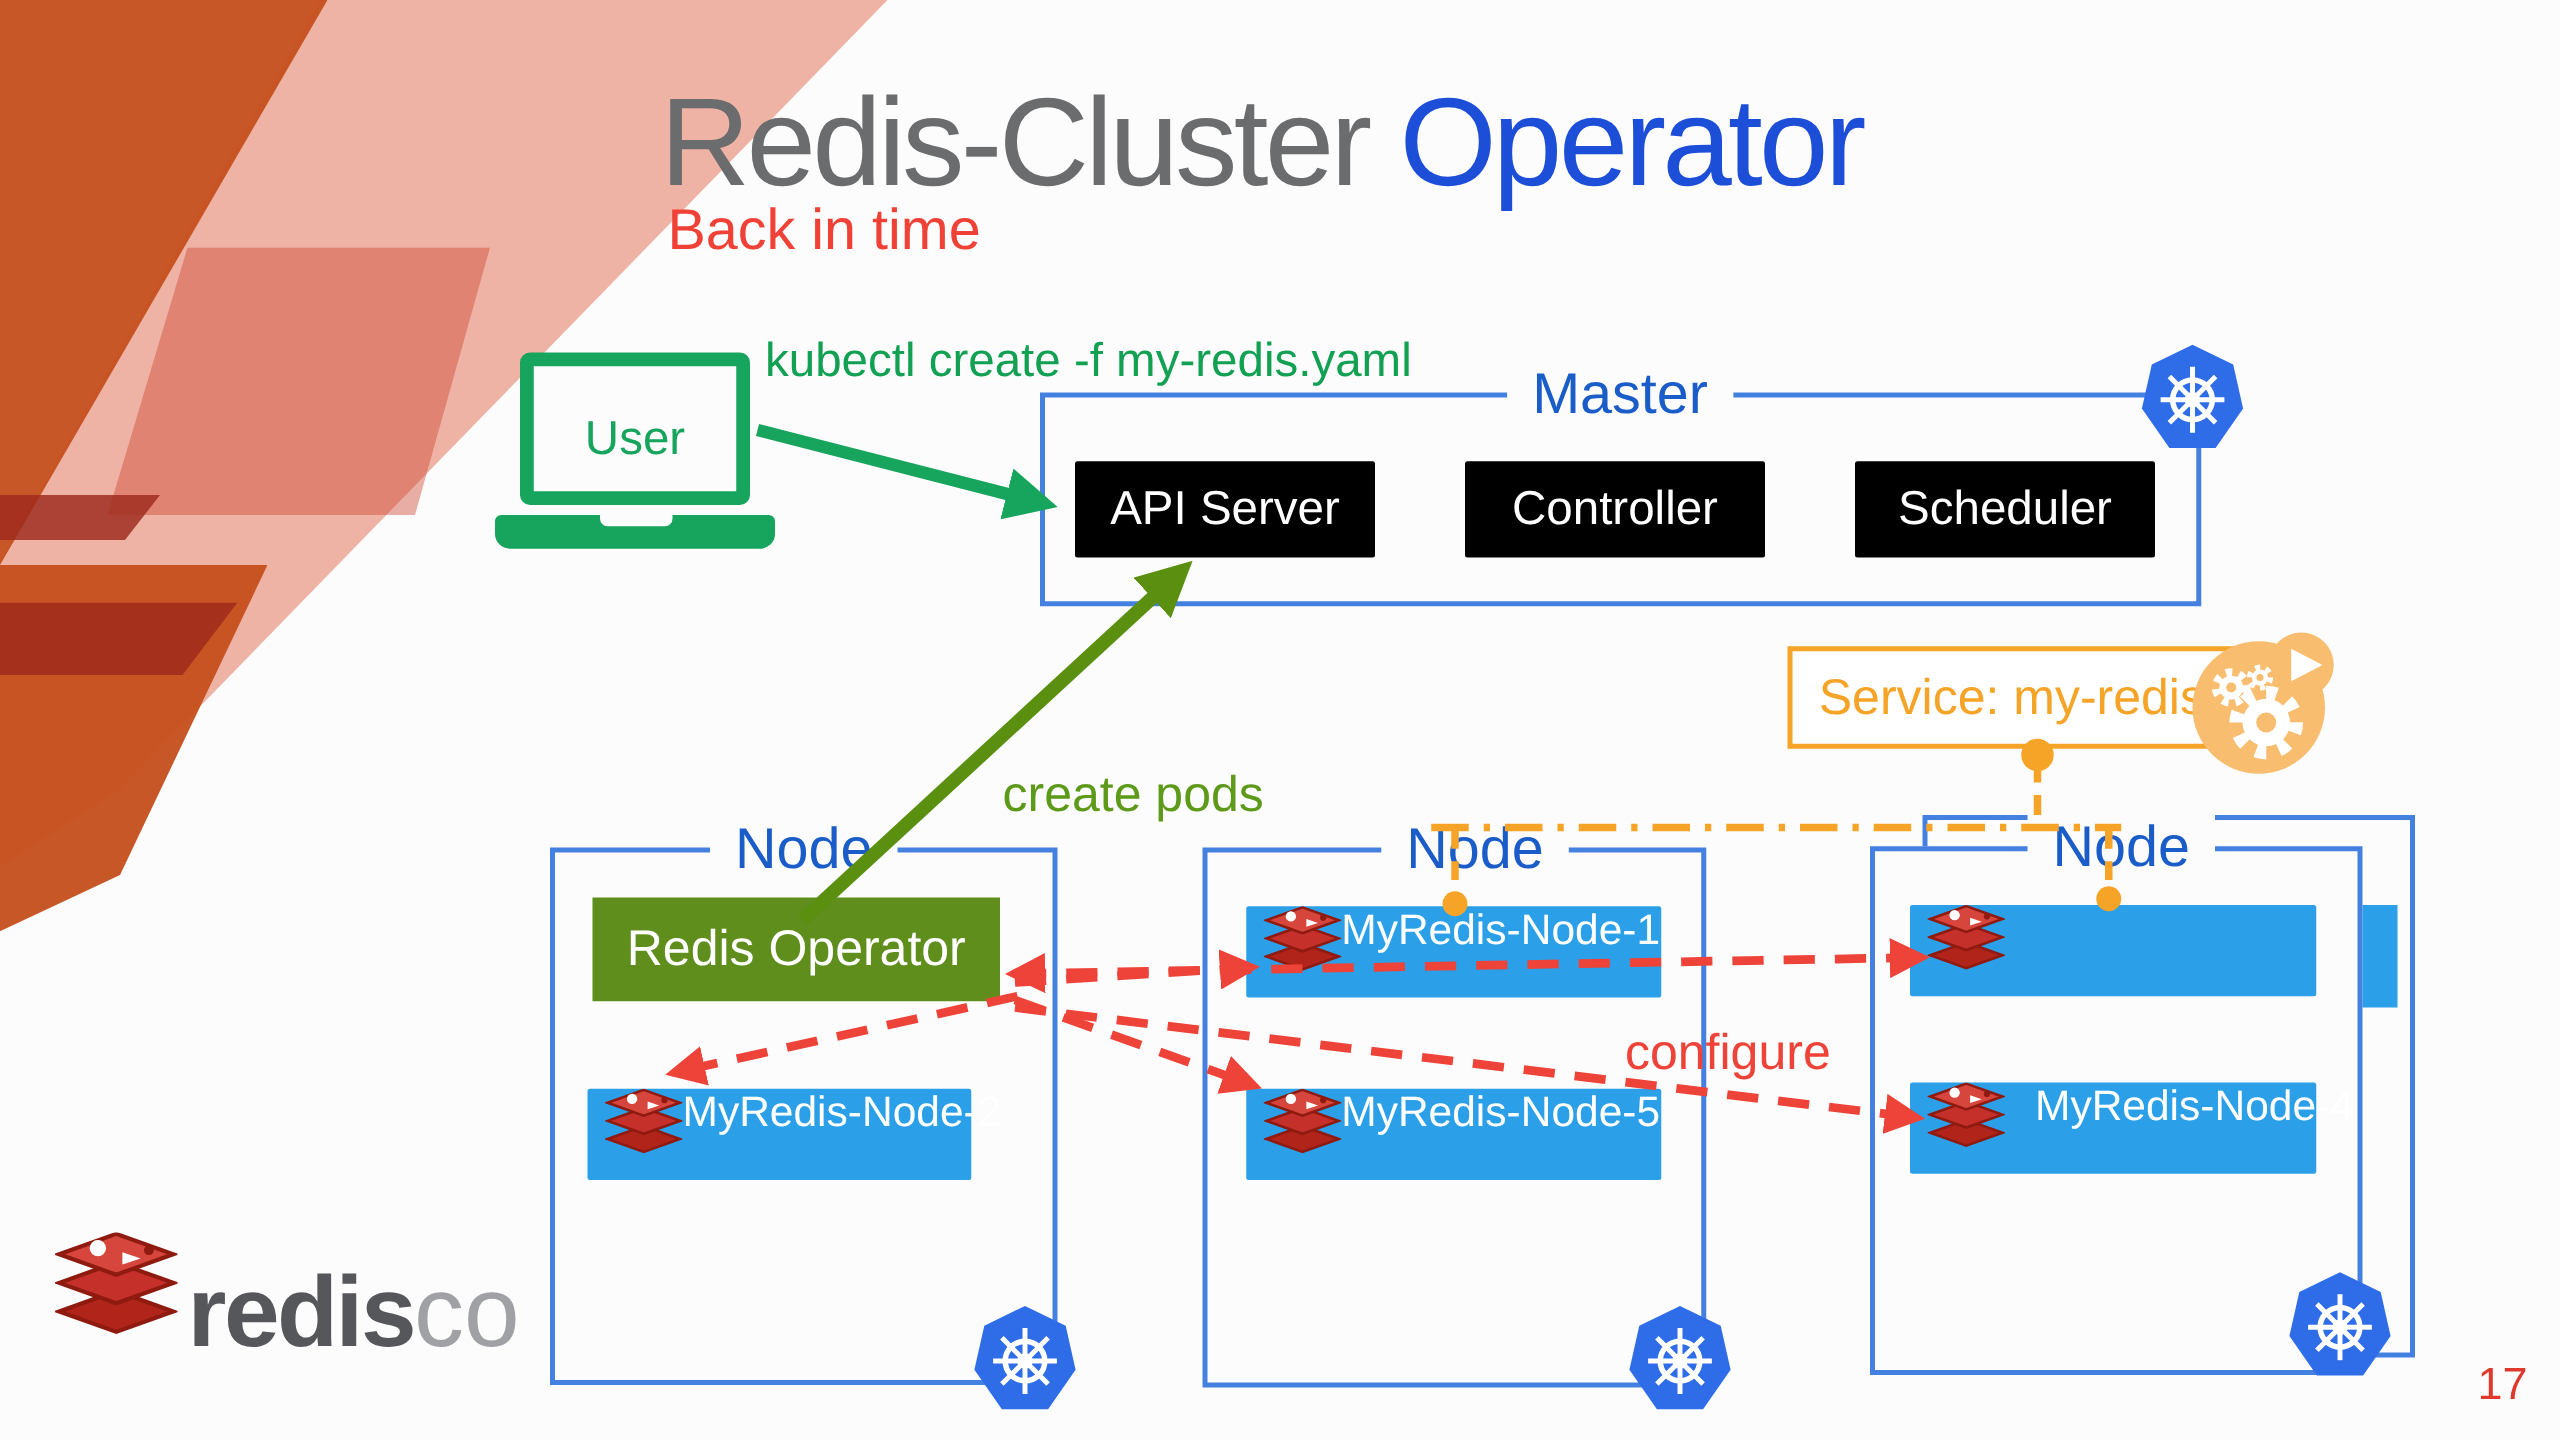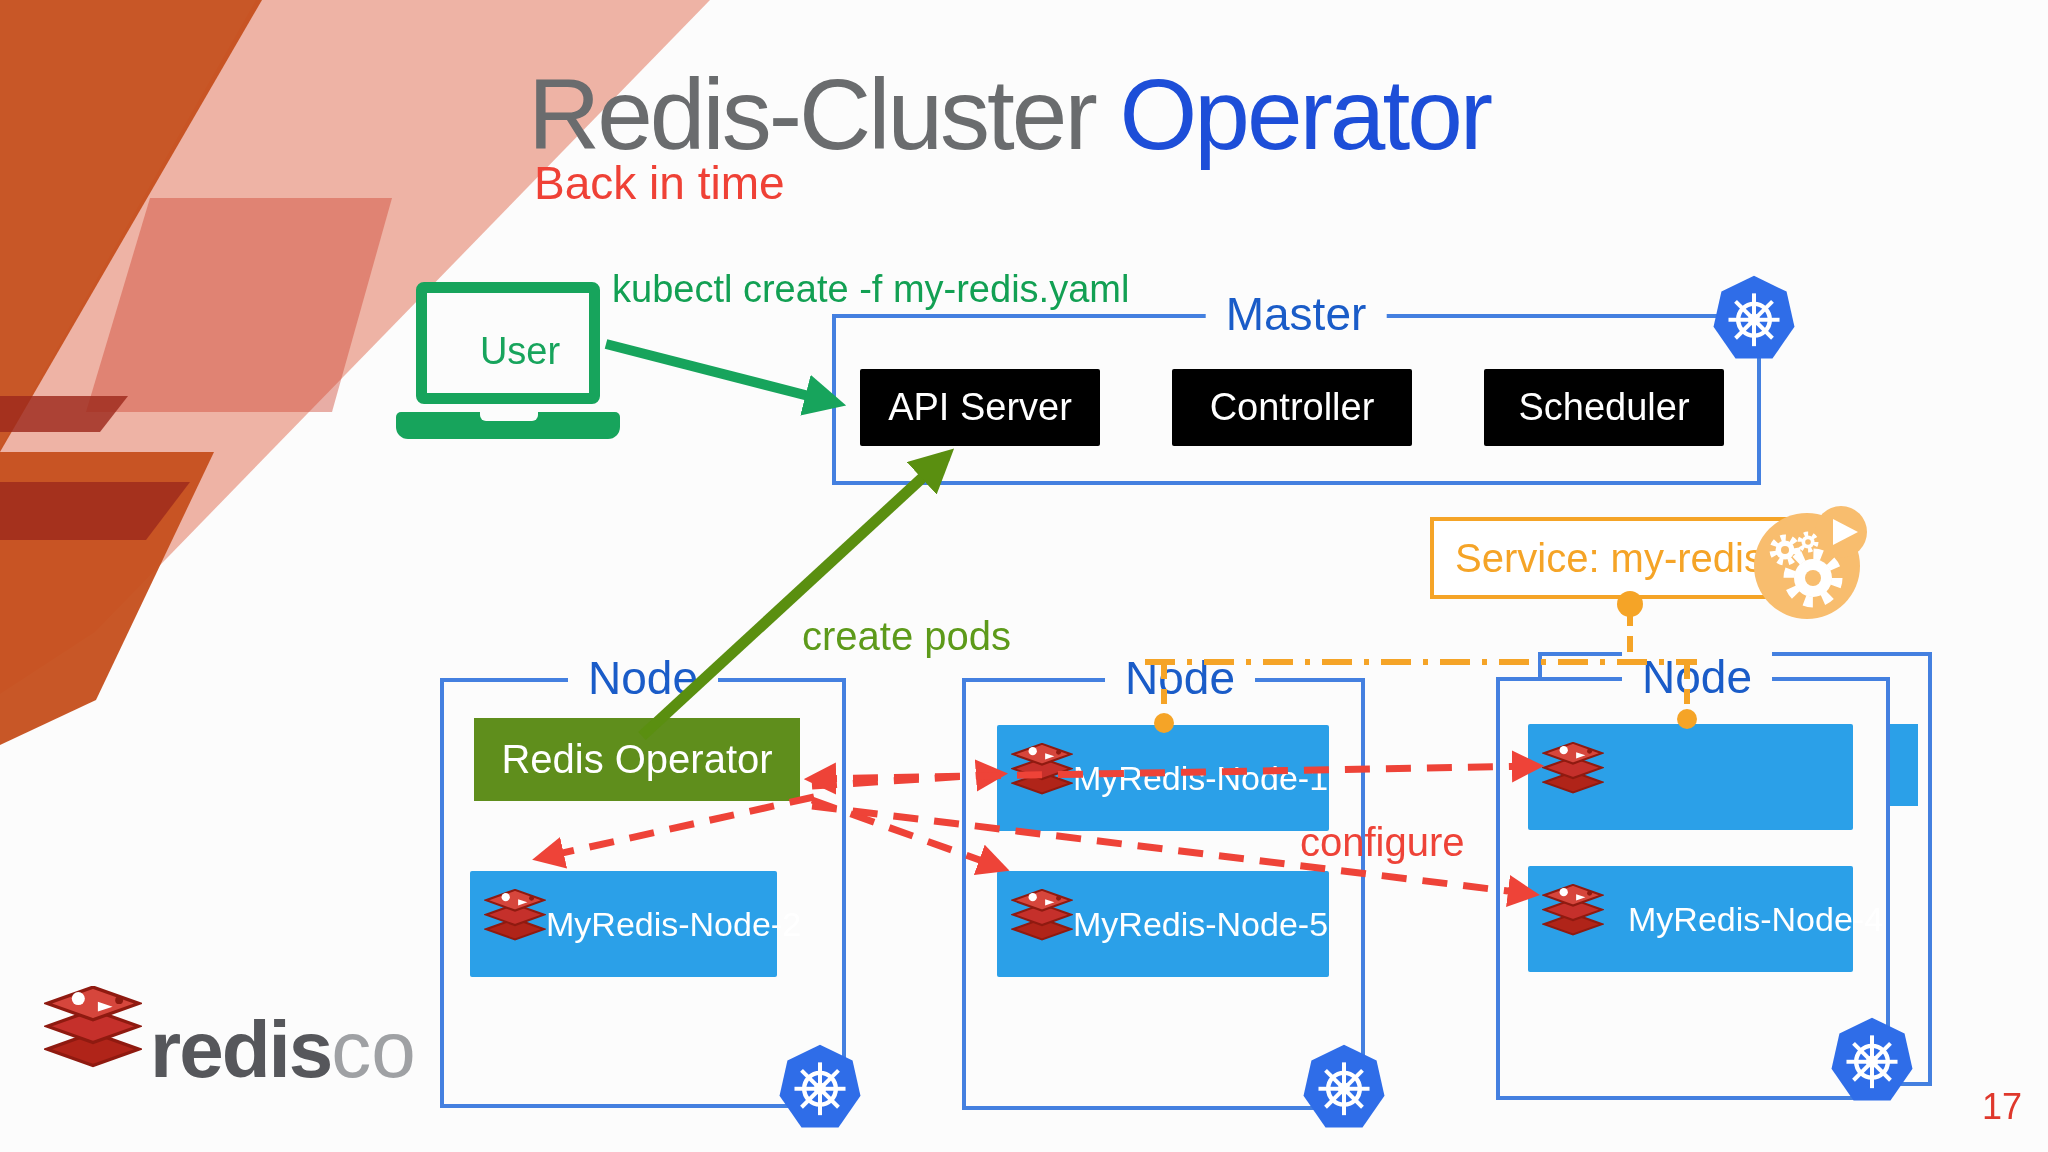--- a/index.html
+++ b/index.html
@@ -18,21 +18,21 @@
   .shape.darkB   { background:rgba(158,42,28,.82);  clip-path:polygon(0 482px,190px 482px,146px 540px,0 540px); }
 
   
   .title { position:absolute; left:528px; top:62px; font-size:100px; letter-spacing:-3px; line-height:1.05; white-space:nowrap; }
   .title .t-gray { color:#6a6c6e; }
   .title .t-red  { color:#1d4ed8;text-align:right; }
   .subtitle { position:absolute; left:534px; top:156px; font-size:46px; color:#ef4136; }
 
   
   .laptop-screen { position:absolute; left:416px; top:282px; width:184px; height:122px; border:11px solid #17a45c; border-radius:8px; background:#fcfcfc; z-index:4; }
-  .laptop-user { position:absolute; left:416px; top:330px; width:184px; text-align:center; font-size:38px; color:#17a45c; z-index:5;margin-left:12px; }
+  .laptop-user { position:absolute; left:416px; top:330px; width:184px; text-align:center; font-size:38px; color:#17a45c; z-index:5; }
   .laptop-base { position:absolute; left:396px; top:412px; width:224px; height:27px; background:#17a45c; border-radius:5px 5px 12px 12px; z-index:4; }
   .laptop-notch { position:absolute; left:480px; top:412px; width:58px; height:9px; background:#fcfcfc; border-radius:0 0 6px 6px; z-index:5; }
 
   .kubectl-label { position:absolute; left:612px; top:268px; font-size:38px; color:#12a053; white-space:nowrap; z-index:5; }
 
   
   .outline-box { position:absolute; border:4px solid #4480e0; }
   .box-label { position:absolute; transform:translateX(-50%); font-size:46px; color:#1a5cc8; background:#fcfcfc; padding:0 20px; line-height:52px; white-space:nowrap; z-index:6; }
   .fill-box { position:absolute; background:#000000; color:#fff; display:flex; align-items:center; justify-content:center; font-size:38px; border-radius:2px; z-index:5; }
 
@@ -41,21 +41,21 @@
   
   .node-back  { left:1538px; top:652px; width:394px; height:434px; z-index:1; }
   .node-back-pod { position:absolute; left:1866px; top:724px; width:52px; height:82px; background:#2ba0e8; z-index:1; }
   .node-box { background:#fcfcfc; z-index:2; }
   .node1 { left:440px;  top:678px; width:406px; height:430px; }
   .node2 { left:962px;  top:678px; width:403px; height:432px; }
   .node3 { left:1496px; top:677px; width:394px; height:423px; }
 
   .operator-box { position:absolute; left:474px; top:718px; width:326px; height:83px; background:#5f8e1c; color:#fff; display:flex; align-items:center; justify-content:center; font-size:40px; z-index:5; }
 
-  .pod { position:absolute; height:106px; background:#2ba0e8; display:flex; align-items:center; border-radius:2px; z-index:5; }
+  .pod { position:absolute; height:73px; background:#2ba0e8; display:flex; border-radius:2px; z-index:5; }
   .pod .redis-icon { width:62px; height:70px; margin-left:14px; flex:0 0 auto; }
   .pod .pod-label { flex:1; text-align:center; color:#fff; font-size:34px; padding-right:26px; white-space:nowrap; }
   .pod-n2 { left:470px;  top:871px; width:307px; }
   .pod-n1 { left:997px;  top:725px; width:332px; }
   .pod-n5 { left:997px;  top:871px; width:332px; }
   .pod-n3 { left:1528px; top:724px; width:325px; }
   .pod-n4 { left:1528px; top:866px; width:325px;gap:24px; }
 
   
   .service-box { position:absolute; left:1430px; top:517px; width:359px; height:82px; background:#fff; border:4px solid #f5a427; display:flex; align-items:center; justify-content:center; font-size:40px; color:#f5a427; z-index:4; white-space:nowrap; }

